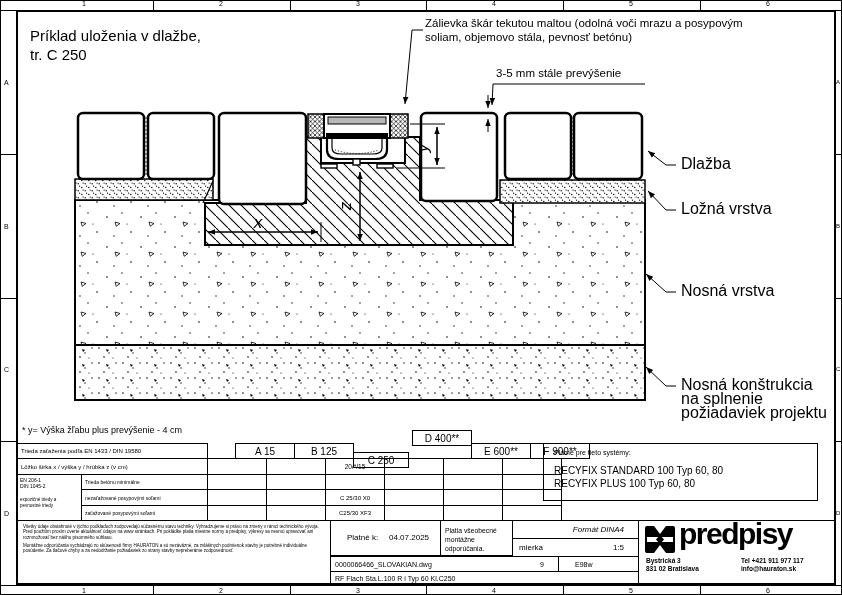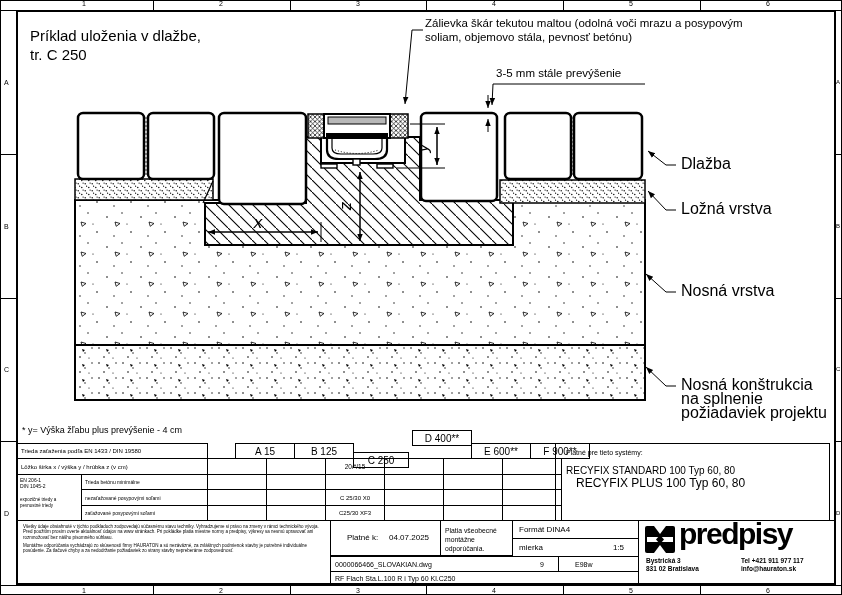--- a/index.html
+++ b/index.html
@@ -248,39 +248,39 @@
   <div class="tb-cell" style="left:443px;top:489px;width:60px;height:17px;"></div>
   <div class="tb-cell" style="left:502px;top:489px;width:60px;height:17px;"></div>
   <div class="tb-cell tiny-lbl" style="left:81px;top:505px;width:127px;height:16px;">zaťažované posypovými soľami</div>
   <div class="tb-cell" style="left:207px;top:505px;width:60px;height:16px;"></div>
   <div class="tb-cell" style="left:266px;top:505px;width:60px;height:16px;"></div>
   <div class="tb-cell cent" style="left:325px;top:505px;width:60px;height:16px;font-size:6px;">C25/30 XF3</div>
   <div class="tb-cell" style="left:384px;top:505px;width:60px;height:16px;"></div>
   <div class="tb-cell" style="left:443px;top:505px;width:60px;height:16px;"></div>
   <div class="tb-cell" style="left:502px;top:505px;width:60px;height:16px;"></div>
 
-  <div class="tb-cell" style="left:555px;top:443px;width:275px;height:78px;padding:5px 0 11px 10px;">
+  <div class="tb-cell" style="left:543px;top:443px;width:275px;height:58px;padding:5px 0 11px 10px;">
     <div style="font-size:7px;">Platné pre tieto systémy:</div>
     <div style="font-size:10px;margin-top:8px;line-height:13px;">RECYFIX STANDARD 100 Typ 60, 80</div>
-    <div style="font-size:12px;line-height:13px;margin-left:10px;">RECYFIX PLUS 100 Typ 60, 80</div>
+    <div style="font-size:10px;line-height:13px;">RECYFIX PLUS 100 Typ 60, 80</div>
   </div>
 
   <div class="tb-cell disc" style="left:16px;top:520px;width:315px;height:65px;">
     <p>Všetky údaje obsiahnuté v týchto podkladoch zodpovedajú súčasnému stavu techniky. Vyhradzujeme si právo na zmeny v rámci technického vývoja. Pred použitím prosím overte aktuálnosť údajov na www stránkach. Pri pokládke platia miestne normy a predpisy, výkresy sa nesmú upravovať ani rozmnožovať bez nášho písomného súhlasu.</p>
     <p>Montážne odporúčania vychádzajú zo skúseností firmy HAURATON a sú nezáväzné, za zvláštnych podmienok stavby je potrebné individuálne posúdenie. Za tlačové chyby a za nedodržanie požiadaviek zo strany stavby nepreberáme zodpovednosť.</p>
   </div>
   <div class="tb-cell" style="left:330px;top:520px;width:111px;height:36px;">
     <span style="position:absolute;left:16px;top:12px;">Platné k:</span>
     <span style="position:absolute;left:58px;top:12px;">04.07.2025</span>
   </div>
   <div class="tb-cell" style="left:440px;top:520px;width:73px;height:36px;font-size:6.8px;line-height:9px;padding:5px 0 0 4px;">
     <div>Platia všeobecné</div>
     <div>montážne odporúčania.</div>
   </div>
-  <div class="tb-cell" style="left:512px;top:520px;width:127px;height:19px;display:flex;align-items:center;justify-content:flex-start;padding:0 14px 0 6px;">
+  <div class="tb-cell" style="left:512px;top:520px;width:127px;height:19px;display:flex;align-items:center;justify-content:flex-end;padding:0 14px 0 6px;font-style:italic;">
     <span>Formát DIN</span>
     <span>A4</span>
   </div>
   <div class="tb-cell" style="left:512px;top:538px;width:127px;height:19px;display:flex;align-items:center;justify-content:space-between;padding:0 14px 0 6px;">
     <span>mierka</span>
     <span>1:5</span>
   </div>
   <div class="tb-cell val7" style="left:330px;top:556px;width:229px;height:16px;display:flex;align-items:center;padding-left:4px;position:absolute;">
     <span>0000066466_SLOVAKIAN.dwg</span>
     <span style="position:absolute;right:14px;">9</span>

